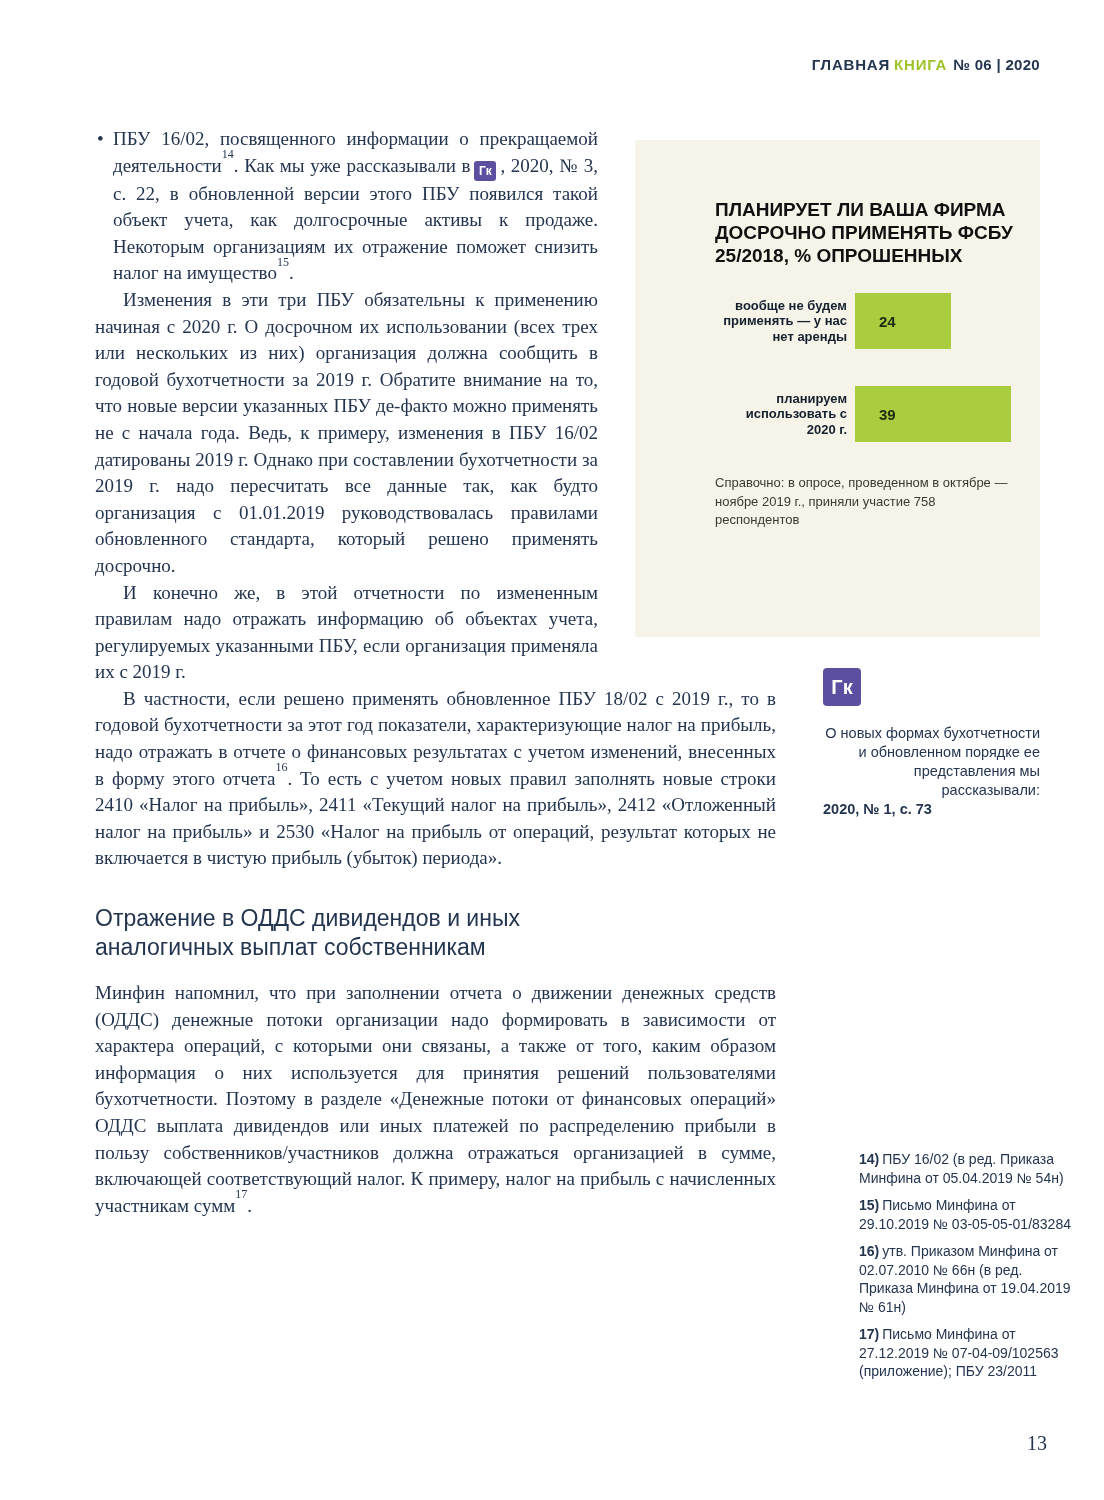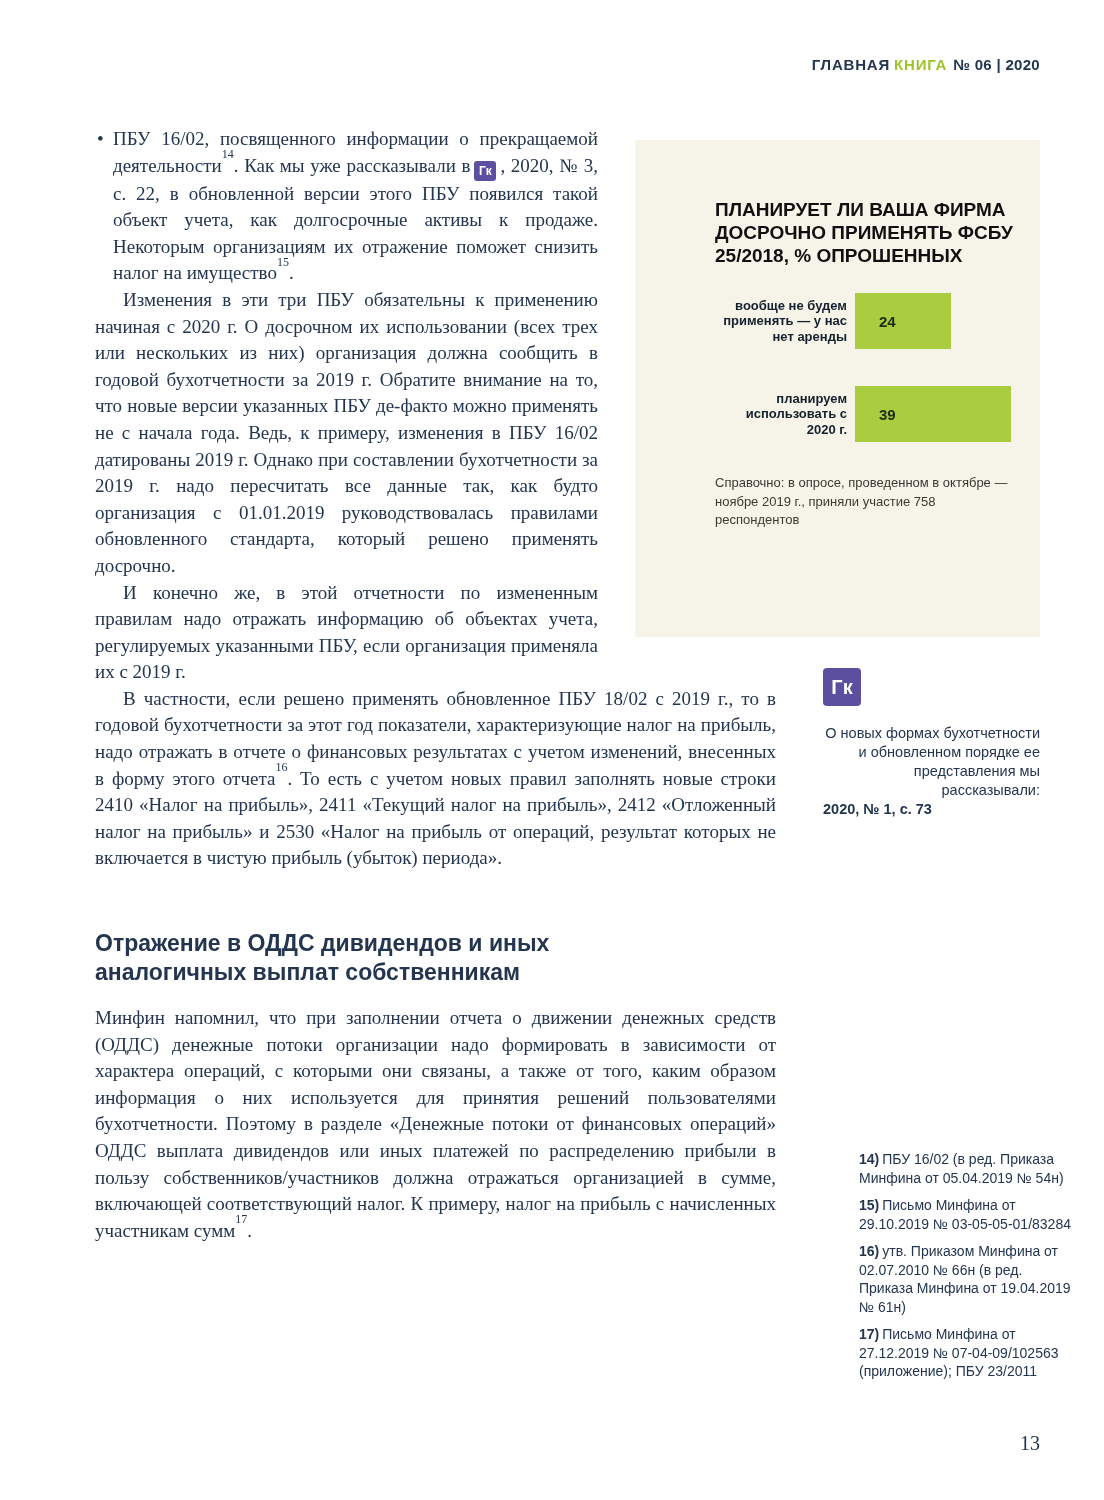--- a/index.html
+++ b/index.html
@@ -30,22 +30,22 @@
   sup.fn { font-size:12px; line-height:0; position:relative; top:-6px; }
   .gk-inline {
     display:inline-block; width:22px; height:20px; border-radius:3px;
     background:var(--purple,#5c4f9f); color:#fff;
     font-family:"Liberation Sans","DejaVu Sans",sans-serif;
     font-size:12px; font-weight:bold; line-height:20px; text-align:center;
     vertical-align:-3px; margin:0 4px;
   }
   .section-heading {
     font-family:"Liberation Sans","DejaVu Sans",sans-serif;
-    font-size:23px; line-height:29px; font-weight:bold;
-    margin:57px 0 18px 0; color:var(--text,#24354f); width:560px;
+    font-size:23px; line-height:29px; font-weight:normal;
+    margin:32px 0 18px 0; color:var(--text,#24354f); width:560px;
   }
 
   
   .stats-box {
     position:absolute; left:635px; top:140px; width:405px; height:497px;
     background:var(--stats_bg,#f6f3e8);
     font-family:"Liberation Sans","DejaVu Sans",sans-serif;
     padding:26px 25px 20px 80px;
   }
   .stats-head { position:relative; height:40px; }
@@ -72,21 +72,21 @@
     background:var(--purple,#5c4f9f); color:#fff;
     font-size:20px; font-weight:bold; line-height:38px; text-align:center;
   }
   .sidebar-note .note-text { margin-top:18px; font-size:14.5px; line-height:19px;text-align:right; }
   .sidebar-note .note-ref  { font-size:14.5px; line-height:19px; font-weight:bold; }
 
   .footnotes { position:absolute; left:859px; top:1150px; width:218px; font-family:"Liberation Sans","DejaVu Sans",sans-serif; font-size:14px; line-height:18.5px; }
   .footnote { margin-bottom:9px; }
   .footnote b { margin-right:3px; }
 
-  .page-number { position:absolute; right:64px; top:1432px; font-size:20px; }
+  .page-number { position:absolute; right:57px; top:1432px; font-size:20px; }
 </style>
 </head>
 <body>
 
 <div class="page">
 
   <div class="header">
     <span class="brand-1">ГЛАВНАЯ</span><span class="brand-2">КНИГА</span><span class="issue">№ 06 | 2020</span>
   </div>
 

